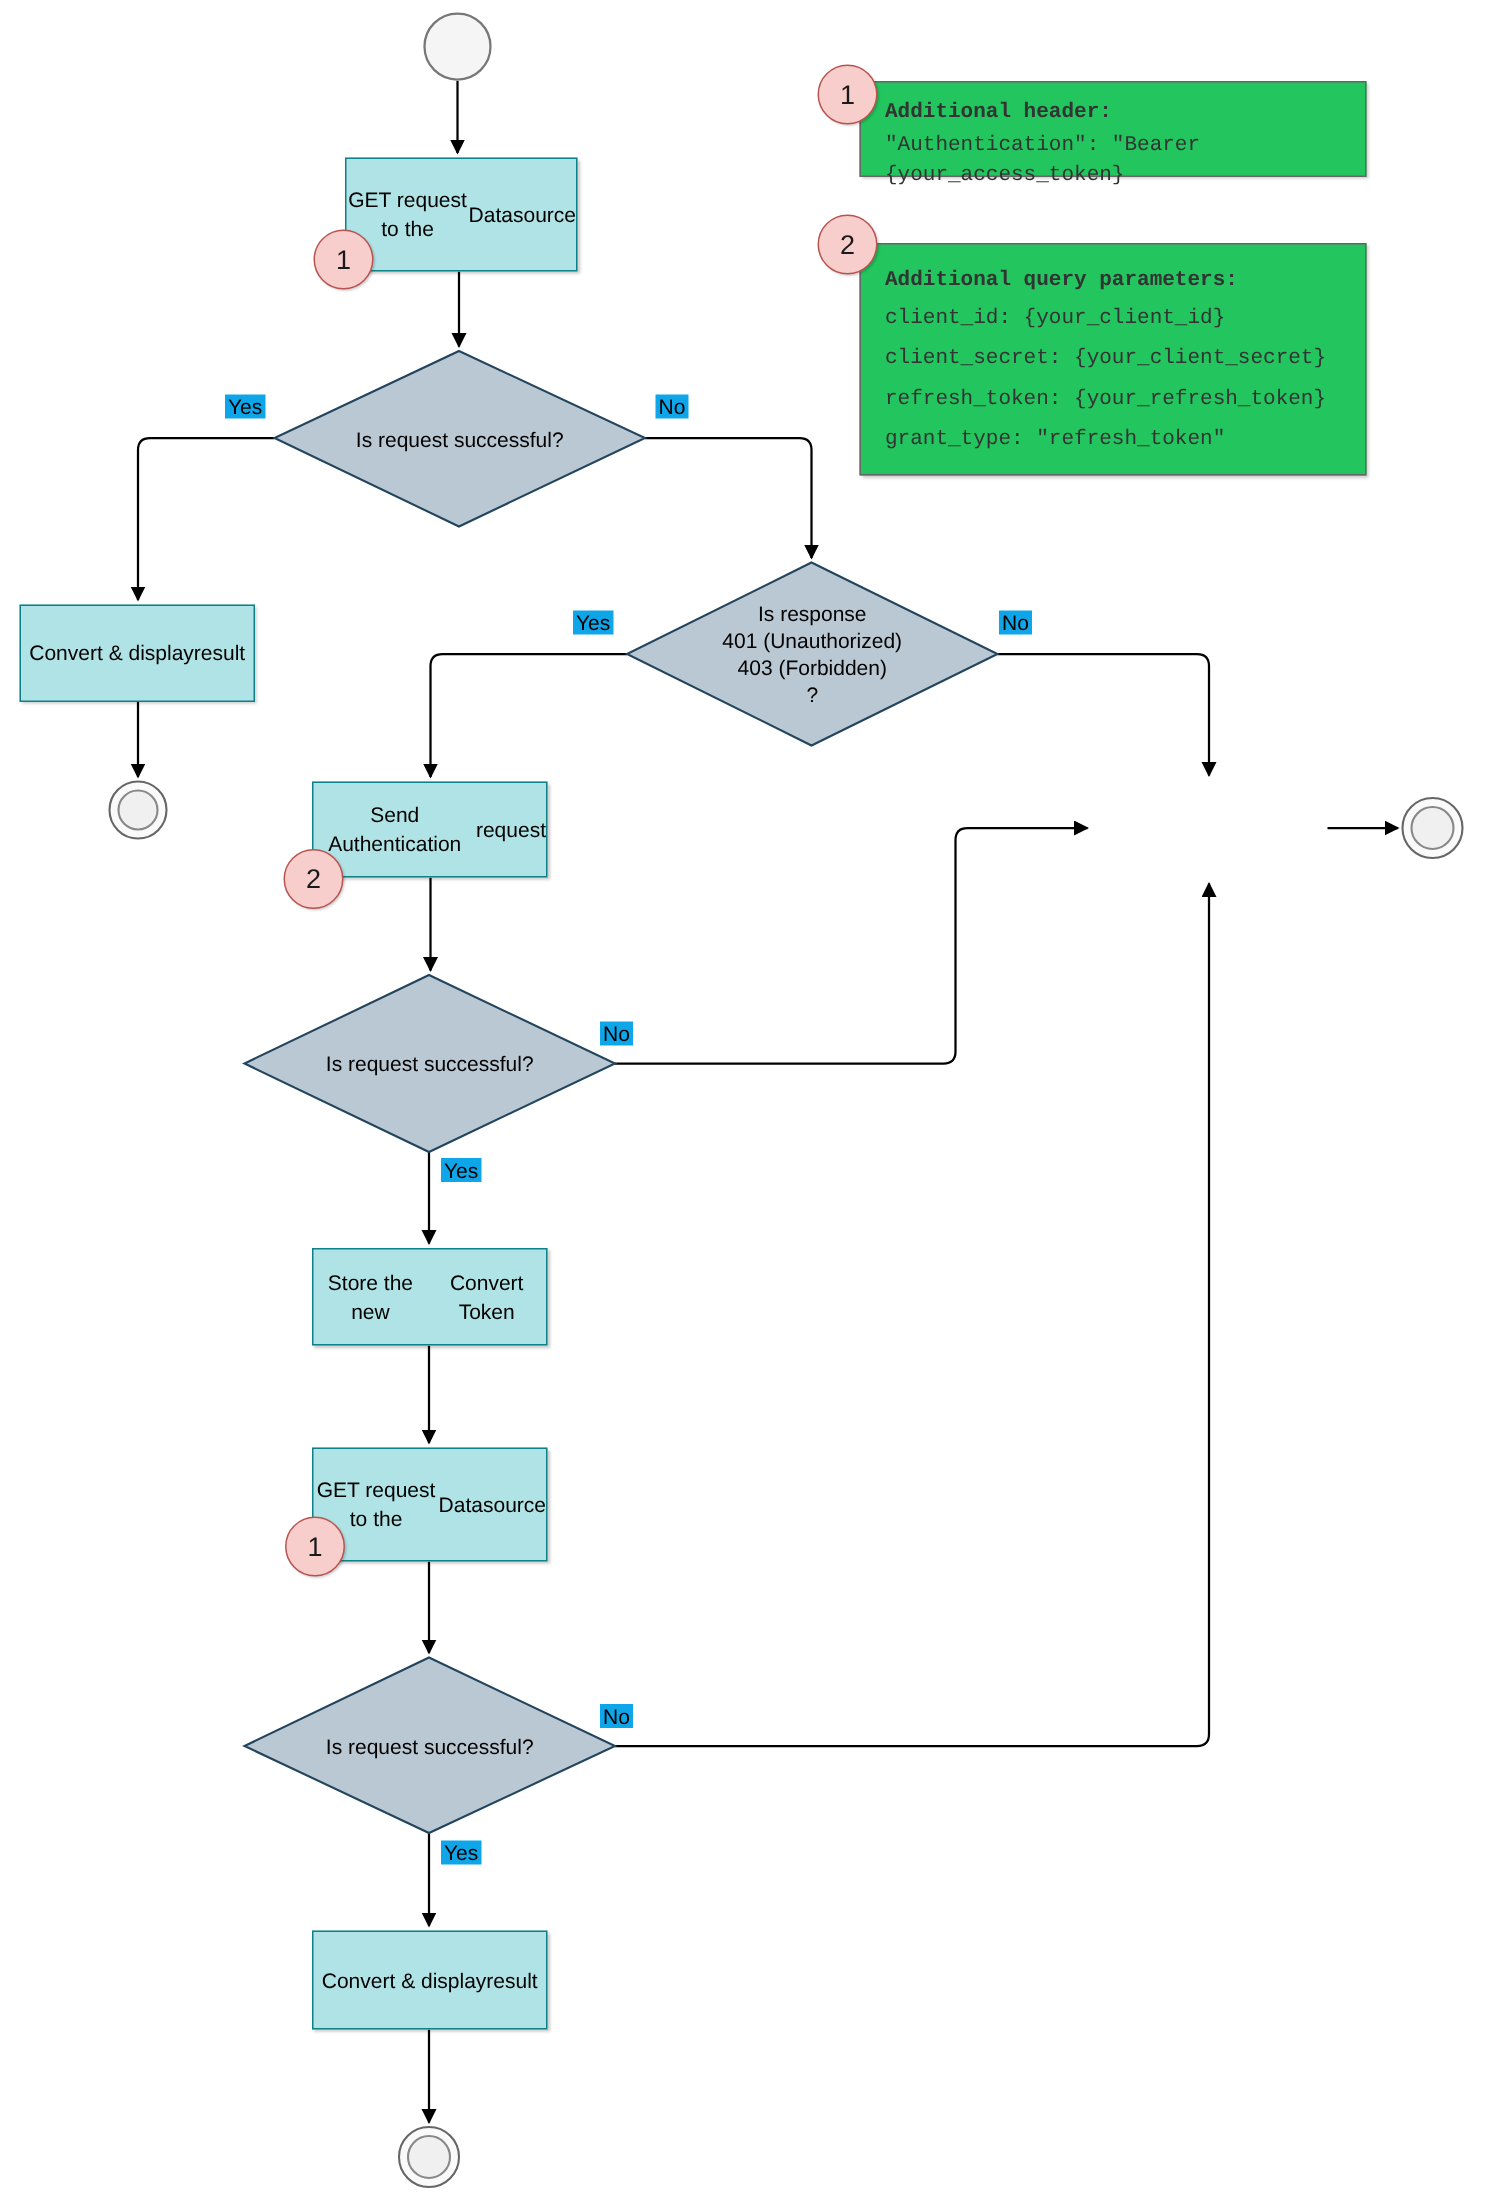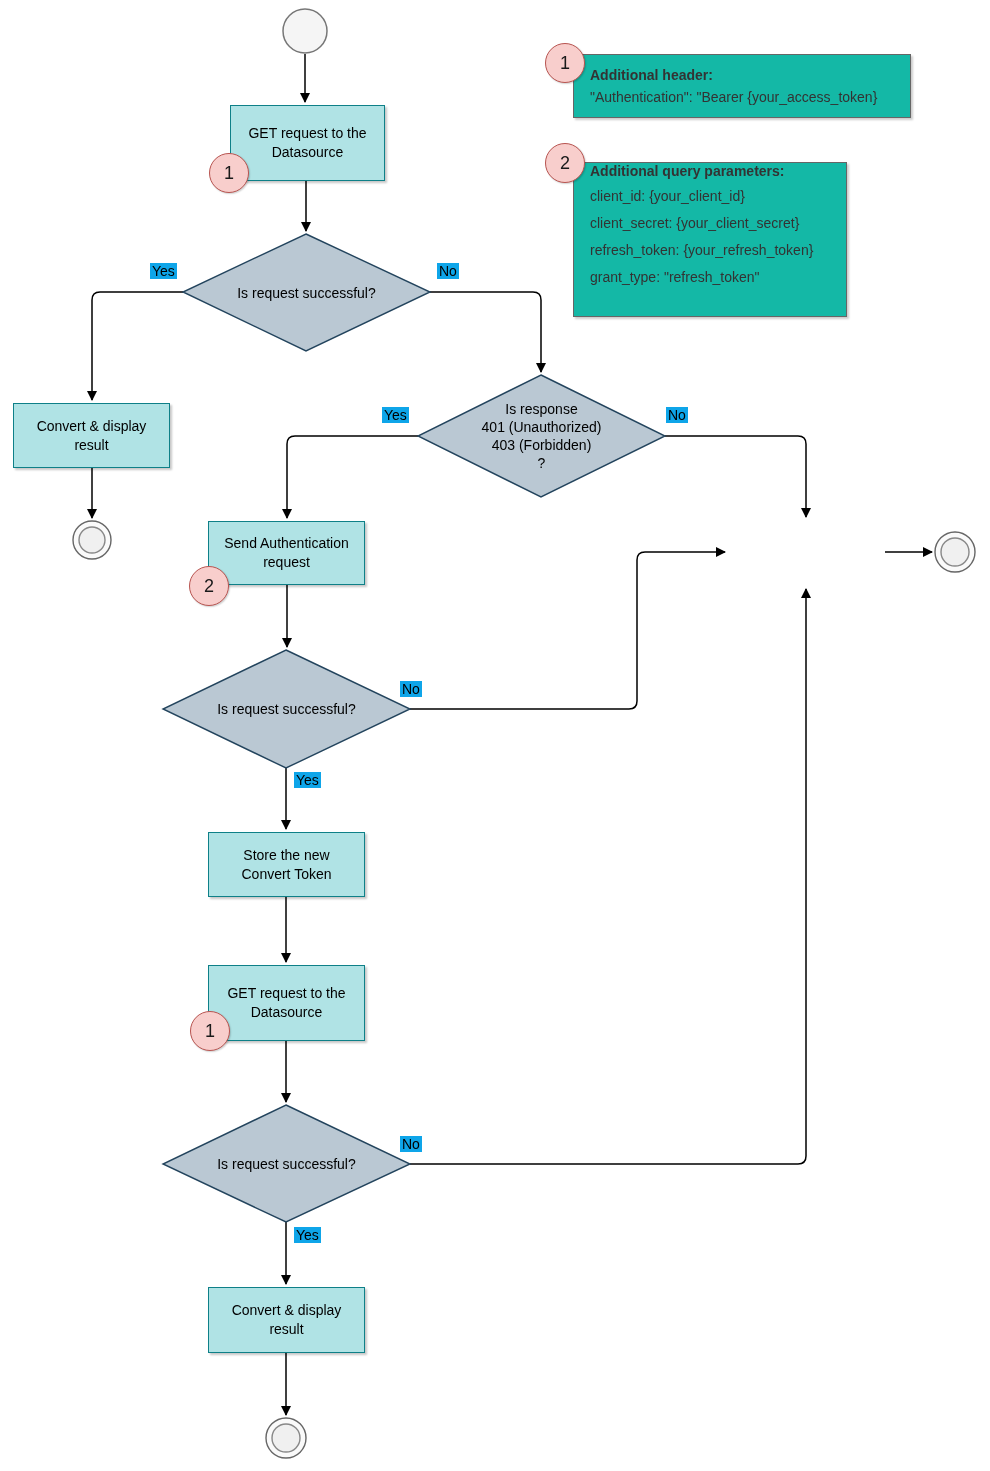--- a/index.html
+++ b/index.html
@@ -10,21 +10,21 @@
     font-family:"Liberation Sans", sans-serif;
     color:#000;
     overflow:hidden;
   }
   svg.layer{position:absolute;left:0;top:0;width:990px;height:1471px;}
   .process{
     position:absolute;
     background:#b0e3e5;
     border:1.4px solid #0e8088;
     box-shadow:1.5px 1.5px 2px rgba(0,0,0,0.22);
-    display:flex;flex-direction:column;align-items:center;justify-content:center;
+    display:flex;flex-direction:row;align-items:center;justify-content:center;
     font-size:14px;line-height:19px;text-align:center;
     box-sizing:border-box;
   }
   .diamond-label{
     position:absolute;
     display:flex;flex-direction:column;align-items:center;justify-content:center;
     font-size:14px;line-height:18px;text-align:center;
     pointer-events:none;
   }
   .badge{
@@ -37,26 +37,27 @@
     box-shadow:1px 1px 1.5px rgba(0,0,0,0.18);
   }
   .edge-label{
     position:absolute;
     font-size:14px;
     background:#0ea5e9;
     padding:0 2px;
   }
   .note{
     position:absolute;
-    background:#14b8a6;
+    background:#22c55e;
     border:1.3px solid #666666;
     box-shadow:1.5px 1.5px 2px rgba(0,0,0,0.2);
     box-sizing:border-box;
     padding:12px 16px;
     color:#333333;
+    font-family:Liberation Mono, monospace;
   }
   .note-title{font-weight:bold;font-size:14px;margin-bottom:4px;}
   .note-line{font-size:14px;line-height:27px;}
   .note.small .note-line{line-height:20px;}
 </style>
 </head>
 <body>
 
 <div class="canvas">
 
@@ -166,21 +167,21 @@
   <div class="edge-label" style="left:294px;top:1227px;">Yes</div>
 
   <div class="note small" style="left:573px;top:54px;width:338px;height:64px;">
     <div class="note-title">Additional header:</div>
     <div class="note-line">"Authentication": "Bearer {your_access_token}</div>
   </div>
   <div class="badge" style="left:545px;top:43px;">
     <span>1</span>
   </div>
 
-  <div class="note" style="left:573px;top:162px;width:274px;height:155px;padding-top:0;">
+  <div class="note" style="left:573px;top:162px;width:338px;height:155px;padding-top:16px;">
     <div class="note-title">Additional query parameters:</div>
     <div class="note-line">client_id: {your_client_id}</div>
     <div class="note-line">client_secret: {your_client_secret}</div>
     <div class="note-line">refresh_token: {your_refresh_token}</div>
     <div class="note-line">grant_type: "refresh_token"</div>
   </div>
   <div class="badge" style="left:545px;top:143px;">
     <span>2</span>
   </div>
 

